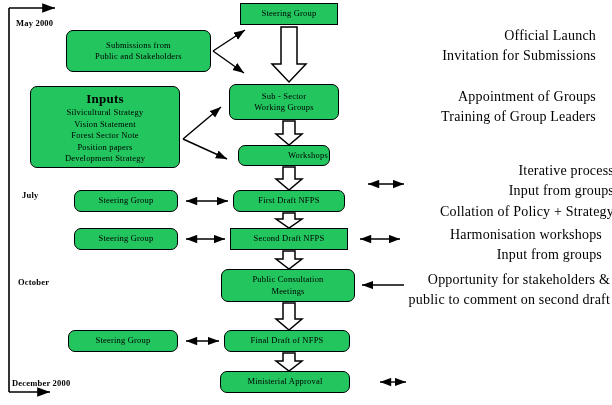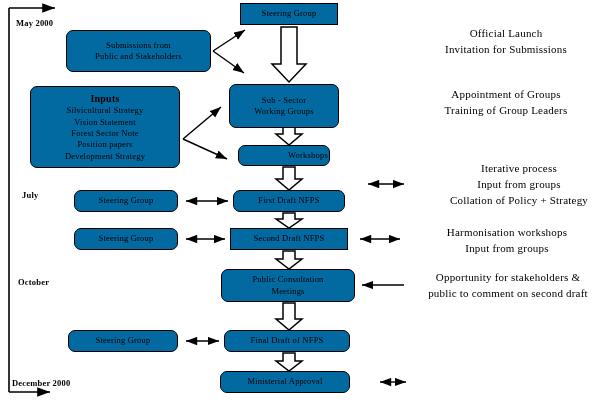--- a/index.html
+++ b/index.html
@@ -14,56 +14,56 @@
     height: 405px;
     background: #ffffff;
     font-family: "Liberation Serif", "DejaVu Serif", serif;
     overflow: hidden;
   }
   
   .box {
     position: absolute;
     box-sizing: border-box;
     border: 1.5px solid #000000;
-    background: #0369a1;
+    background: #22c55e;
     display: flex;
     flex-direction: column;
     align-items: center;
     justify-content: center;
     text-align: center;
     color: #000000;
     font-size: 8.5px;
     line-height: 1.35;
     letter-spacing: 0.2px;
   }
   .box.round { border-radius: 7px; }
   .box.sharp { border-radius: 0; }
   .box .ln { display: block; white-space: nowrap; }
 
   
   .inputs-title {
     font-weight: bold;
-    font-size: 10px;
+    font-size: 13px;
   }
   .tl-label {
     position: absolute;
     font-weight: bold;
     font-size: 8.5px;
     color: #000000;
     white-space: nowrap;
     letter-spacing: 0.2px;
   }
 
   
   .note {
     position: absolute;
-    font-size: 11px;
+    font-size: 14px;
     line-height: 1.45;
     color: #000000;
-    text-align: center;
+    text-align: right;
     white-space: nowrap;
     letter-spacing: 0.2px;
   }
   .note .ln { display: block; }
 
   
   #lines {
     position: absolute;
     left: 0; top: 0;
     width: 612px;
@@ -180,21 +180,21 @@
   </div>
 
   <div class="box round" style="left:68px; top:330px; width:110px; height:22px;">
     <span class="ln">Steering Group</span>
   </div>
 
   <div class="box sharp" style="left:240px; top:3px; width:98px; height:22px;">
     <span class="ln">Steering Group</span>
   </div>
 
-  <div class="box round" style="left:229px; top:84px; width:110px; height:44px;">
+  <div class="box round" style="left:229px; top:84px; width:110px; height:36px;">
     <span class="ln">Sub - Sector</span>
     <span class="ln">Working Groups</span>
   </div>
 
   <div class="box round" style="left:238px; top:145px; width:92px; height:21px;padding-left:48px;">
     <span class="ln">Workshops</span>
   </div>
 
   <div class="box round" style="left:233px; top:190px; width:112px; height:22px;">
     <span class="ln">First Draft NFPS</span>

